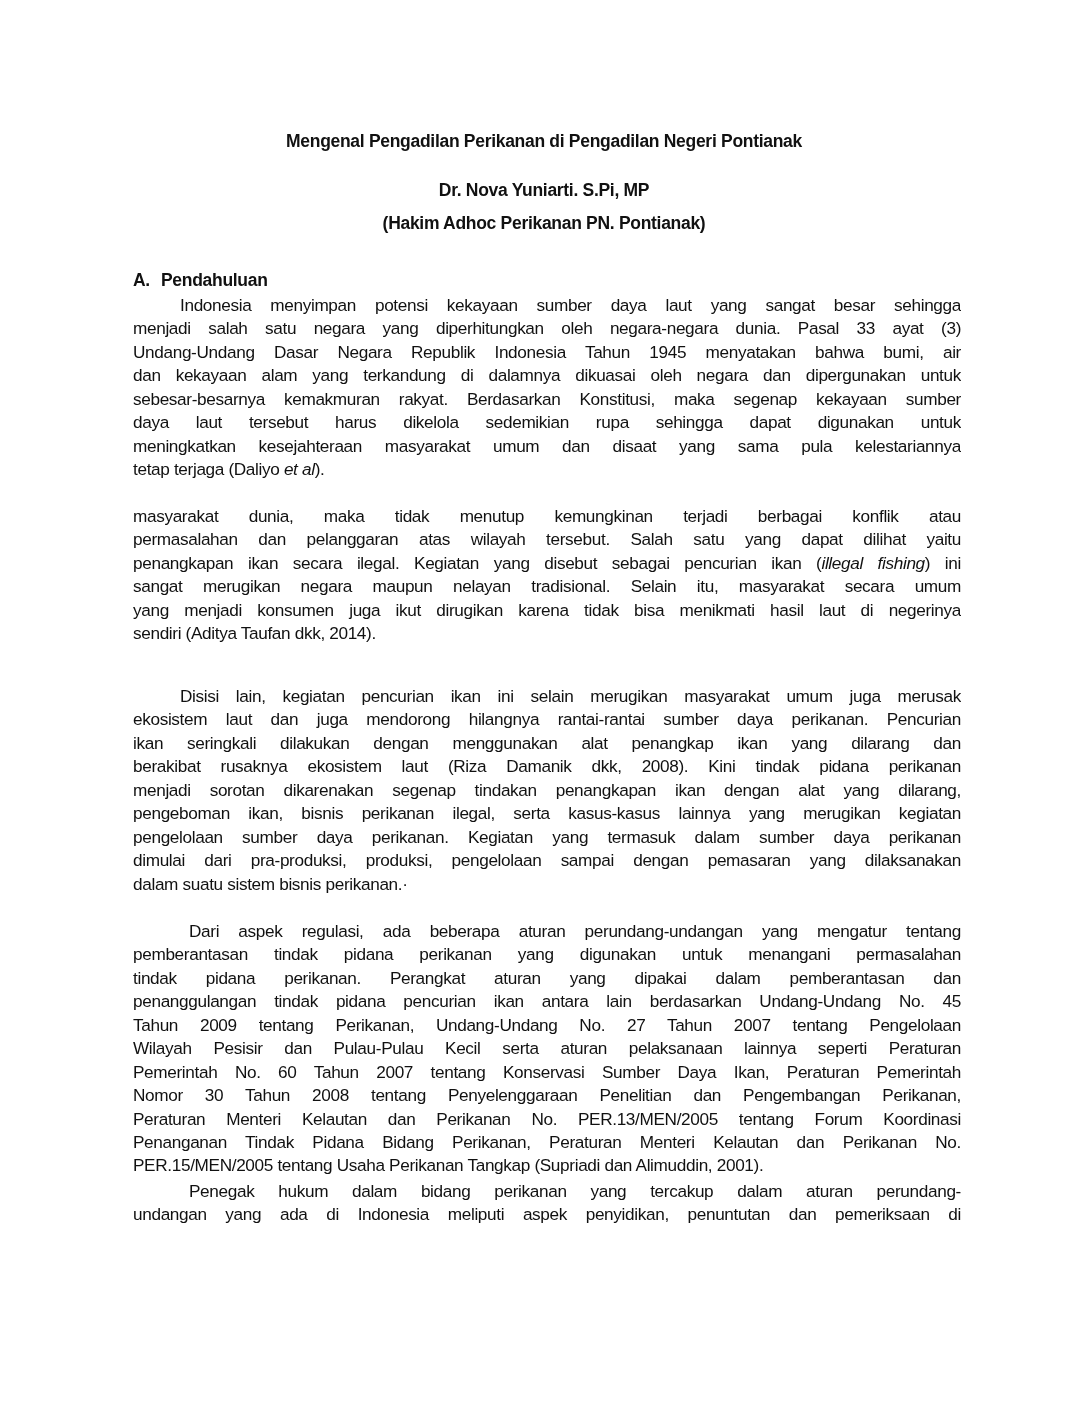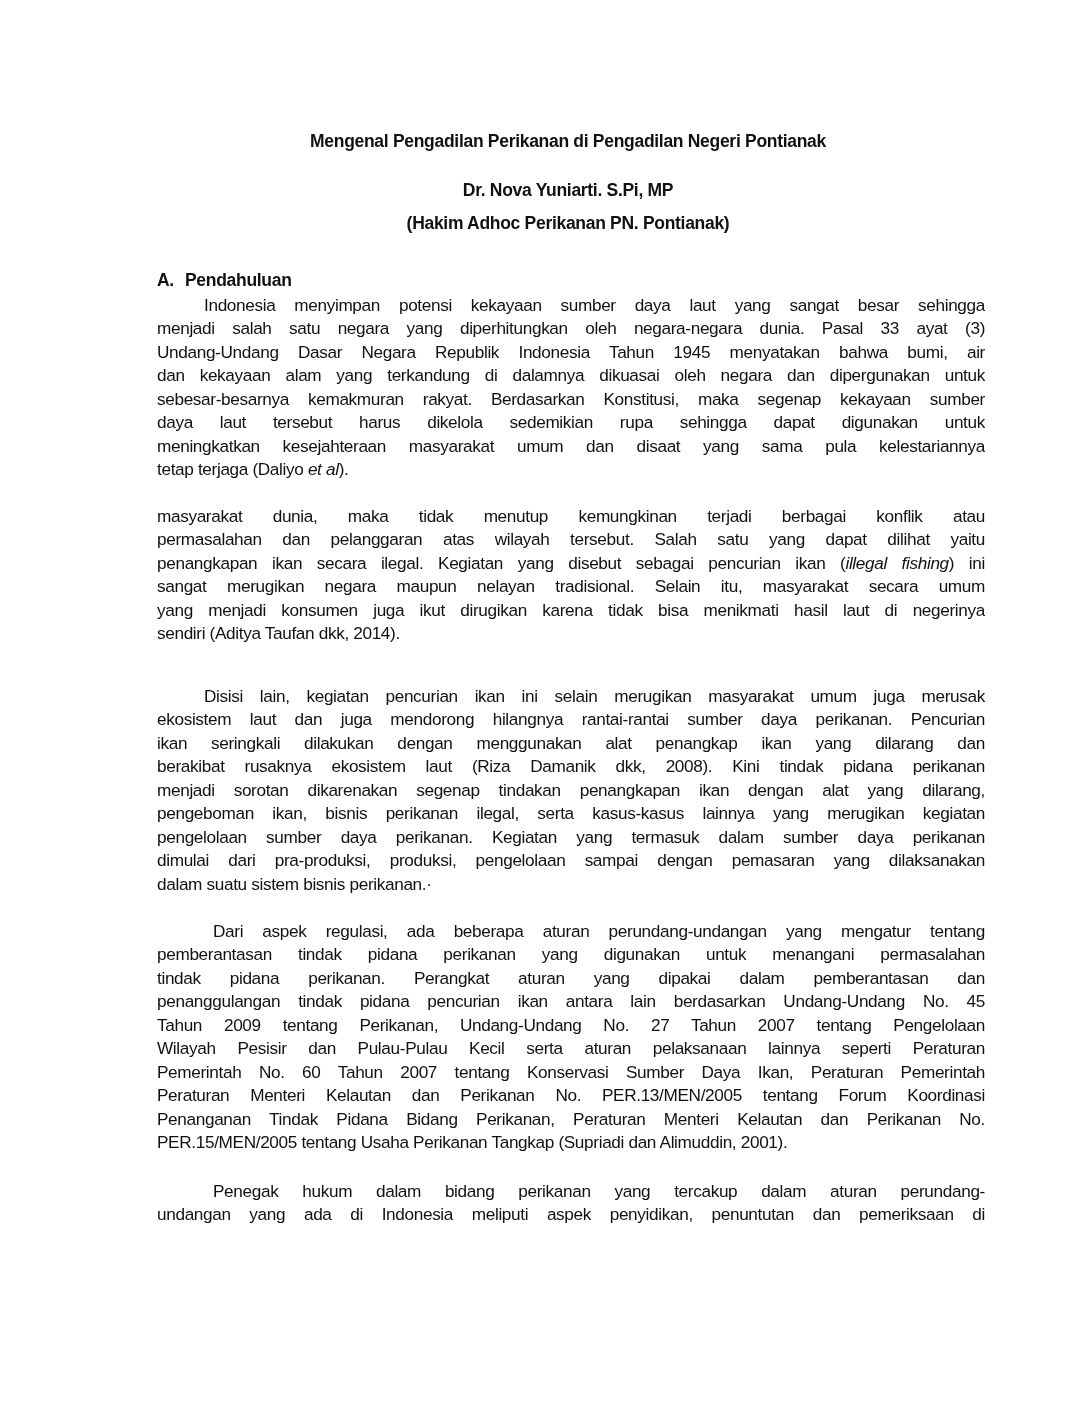--- a/index.html
+++ b/index.html
@@ -1,17 +1,17 @@
 <!DOCTYPE html>
 <html><head>
   <meta charset="utf-8">
   <style>
     html, body { margin: 0; padding: 0; background: #ffffff; }
     body { width: 1088px; height: 1408px; position: relative; overflow: hidden; }
-    .page { position: absolute; left: 0; top: 0; width: 911px; height: 1408px; background: #fff; color: #111; font-family: "Liberation Sans", sans-serif; margin-left: 24px; }
+    .page { position: absolute; left: 0; top: 0; width: 911px; height: 1408px; background: #fff; color: #111; font-family: "Liberation Sans", sans-serif; }
     .title { position: absolute; left: 0; width: 1088px; text-align: center; font-weight: bold; font-size: 17.5px; letter-spacing: -0.3px; }
     .heading { position: absolute; left: 133px; font-weight: bold; font-size: 17.5px; letter-spacing: -0.3px; }
     .heading .num { display: inline-block; width: 28px; }
     .body-block { position: absolute; left: 133px; width: 828px; font-size: 17.2px; letter-spacing: -0.35px; }
     .line { height: 23.45px; line-height: 23.45px; white-space: nowrap; text-align: justify; text-align-last: justify; overflow: hidden; }
     .line.last { text-align-last: left; }
     .line.indent { padding-left: 47px; }
     .line.indent2 { padding-left: 56px; }
     em { }
   </style>
@@ -61,20 +61,21 @@
   </div>
 
   <div class="body-block" style="top:920px;">
     <div class="line indent2">Dari aspek regulasi, ada beberapa aturan perundang-undangan yang mengatur tentang</div>
     <div class="line">pemberantasan tindak pidana perikanan yang digunakan untuk menangani permasalahan</div>
     <div class="line">tindak pidana perikanan. Perangkat aturan yang dipakai dalam pemberantasan dan</div>
     <div class="line">penanggulangan tindak pidana pencurian ikan antara lain berdasarkan Undang-Undang No. 45</div>
     <div class="line">Tahun 2009 tentang Perikanan, Undang-Undang No. 27 Tahun 2007 tentang Pengelolaan</div>
     <div class="line">Wilayah Pesisir dan Pulau-Pulau Kecil serta aturan pelaksanaan lainnya seperti Peraturan</div>
     <div class="line">Pemerintah No. 60 Tahun 2007 tentang Konservasi Sumber Daya Ikan, Peraturan Pemerintah</div>
+    <div class="line">Nomor 30 Tahun 2008 tentang Penyelenggaraan Penelitian dan Pengembangan Perikanan,</div>
     <div class="line">Peraturan Menteri Kelautan dan Perikanan No. PER.13/MEN/2005 tentang Forum Koordinasi</div>
     <div class="line">Penanganan Tindak Pidana Bidang Perikanan, Peraturan Menteri Kelautan dan Perikanan No.</div>
     <div class="line last">PER.15/MEN/2005 tentang Usaha Perikanan Tangkap (Supriadi dan Alimuddin, 2001).</div>
   </div>
 
   <div class="body-block" style="top:1180px;">
     <div class="line indent2">Penegak hukum dalam bidang perikanan yang tercakup dalam aturan perundang-</div>
     <div class="line">undangan yang ada di Indonesia meliputi aspek penyidikan, penuntutan dan pemeriksaan di</div>
   </div>
 

